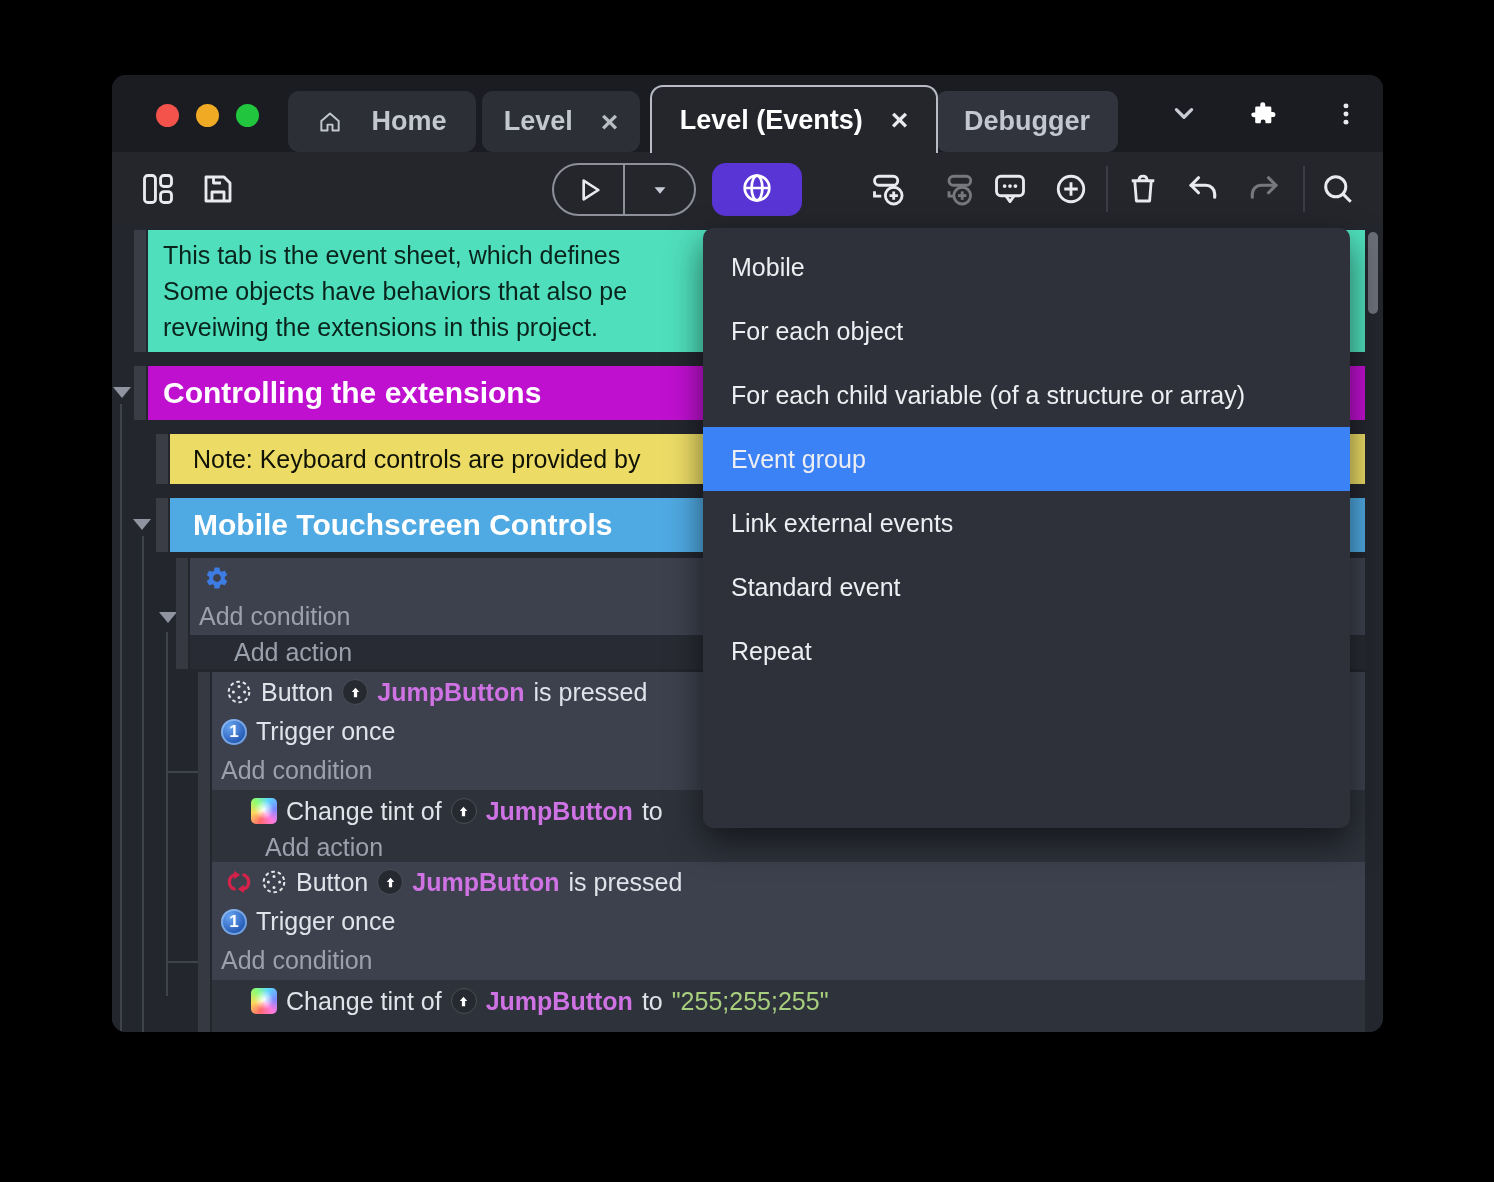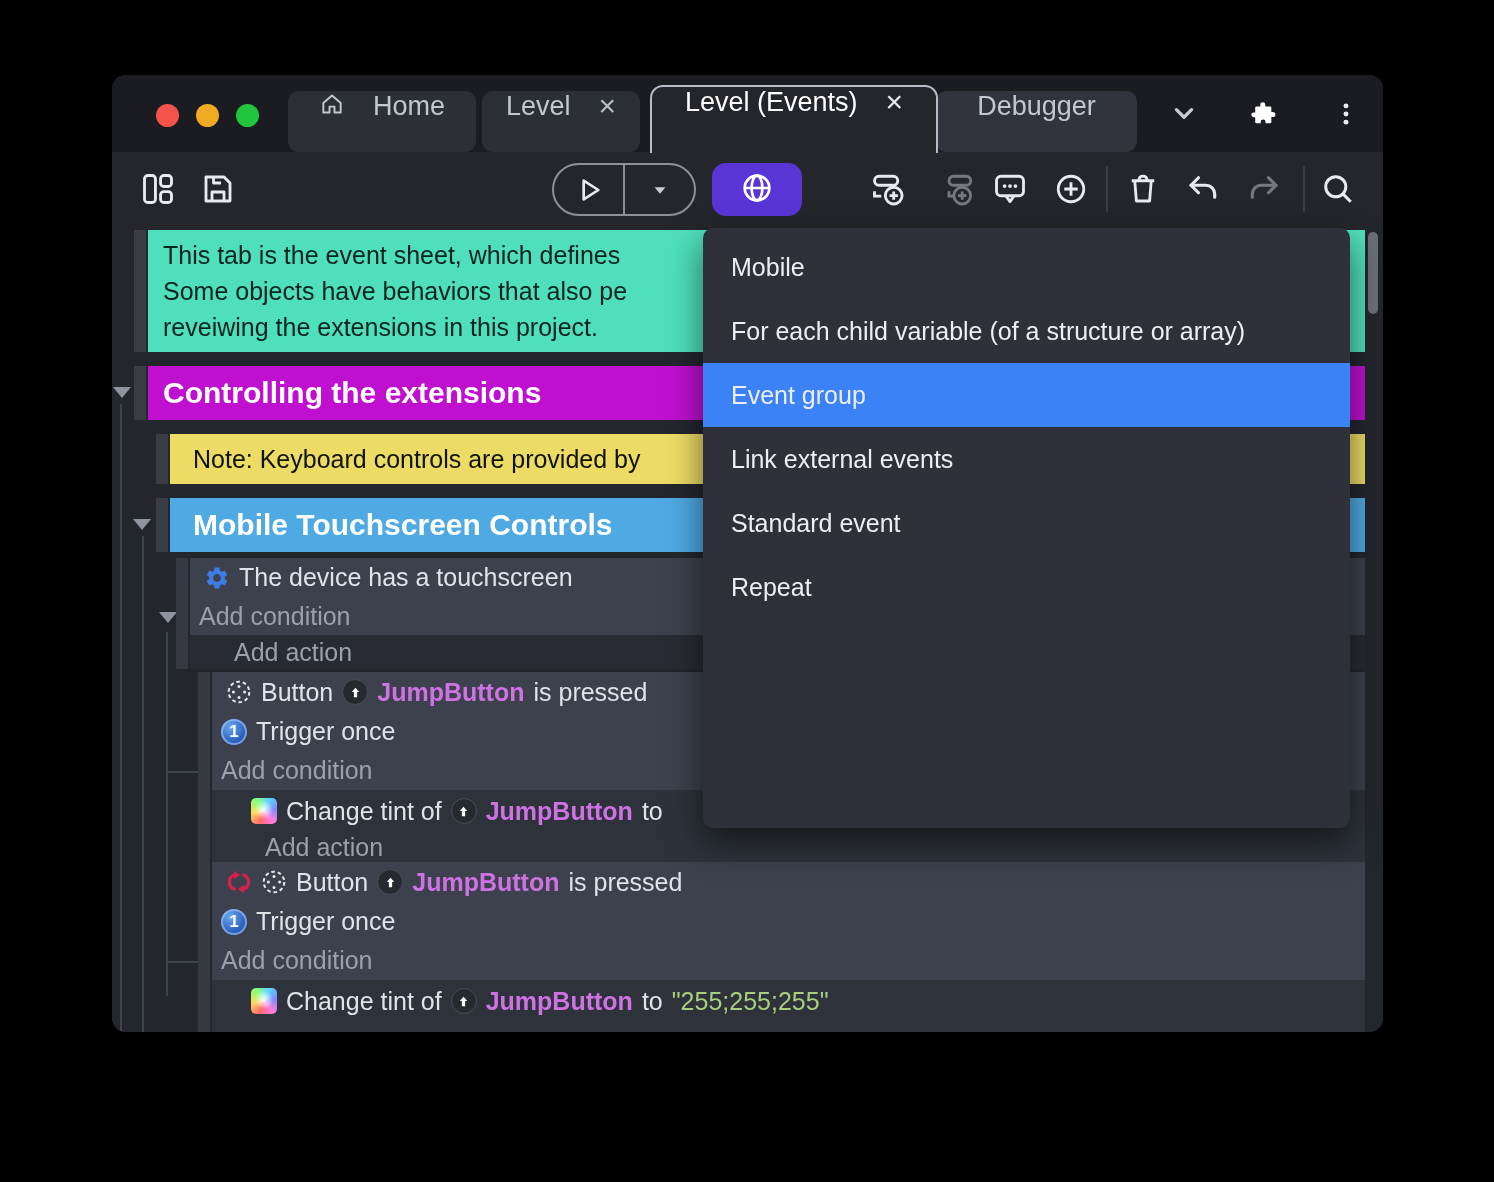--- a/index.html
+++ b/index.html
@@ -9,22 +9,22 @@
   .window { position:absolute; left:112px; top:75px; width:1271px; height:957px;
             background:#24262e; border-radius:14px; overflow:hidden;
             box-shadow:0 24px 70px rgba(0,0,0,.8); }
 
   
   .titlebar { position:absolute; left:0; top:0; right:0; height:77px; background:#1a1c22; }
   .dot { position:absolute; top:29px; width:23px; height:23px; border-radius:50%; }
   .dot.red{ left:44px; background:#f4534b; } .dot.yellow{ left:84px; background:#f0aa23; }
   .dot.green{ left:124px; background:#22c53e; }
   .tab { position:absolute; top:16px; height:61px; border-radius:11px;
-         display:flex; justify-content:center; gap:28px;
-         color:#c3c7cf; font-size:27px; background:#2c2f36; cursor:default; }
+         display:flex; align-items:center; justify-content:center; gap:28px;
+         color:#c3c7cf; font-size:27px; background:#2c2f36; cursor:default;font-weight:bold; }
   .tab .close { font-size:30px; color:#b9bdc6; line-height:1; }
   .tab.active { top:10px; height:68px; background:#24262c; border:2px solid #b9bcc6;
                 border-bottom:none; border-radius:13px 13px 0 0; color:#ffffff; z-index:3; }
   .tab.debug { background:#31343c; }
   .tbicon { position:absolute; top:26px; width:26px; height:26px; }
 
   
   .toolbar { position:absolute; top:77px; left:0; right:0; height:74px; background:#24262c; }
   .tool { position:absolute; top:17px; width:40px; height:40px; display:flex;
           align-items:center; justify-content:center; }
@@ -106,21 +106,21 @@
       <div class="tab" style="left:370px;width:158px;">
         <span>Level</span>
         <span class="close">×</span>
       </div>
 
       <div class="tab active" style="left:538px;width:288px;">
         <span>Level (Events)</span>
         <span class="close" style="color:#e8eaef">×</span>
       </div>
 
-      <div class="tab debug" style="left:824px;width:201px;">
+      <div class="tab debug" style="left:824px;width:182px;">
         <span>Debugger</span>
       </div>
 
       <span class="tbicon" style="left:1059px;">
         <svg viewBox="0 0 24 24" width="26" height="26">
             <polyline points="5,8 12,15 19,8" fill="none" stroke="#c9ccd4" stroke-width="3" stroke-linecap="round" stroke-linejoin="round"></polyline>
           </svg>
       </span>
       <span class="tbicon" style="left:1138px;">
         <svg viewBox="0 0 24 24" width="26" height="26">
@@ -300,21 +300,20 @@
       </div>
 
       <div class="grip" style="left:64px; top:332px; height:111px; background:#363942;"></div>
       <div class="evblock" style="left:78px; top:332px; width:1175px; height:77px;">
         <div class="erow h39">
           <span class="icon26">
             <svg viewBox="0 0 24 24" width="26" height="26">
                 <path fill="#3d7ce2" d="M19.14 12.94c.04-.3.06-.61.06-.94 0-.32-.02-.64-.07-.94l2.03-1.58c.18-.14.23-.41.12-.61l-1.92-3.32c-.12-.22-.37-.29-.59-.22l-2.39.96c-.5-.38-1.03-.7-1.62-.94l-.36-2.54c-.04-.24-.24-.41-.48-.41h-3.84c-.24 0-.43.17-.47.41l-.36 2.54c-.59.24-1.13.57-1.62.94l-2.39-.96c-.22-.08-.47 0-.59.22L2.74 8.87c-.12.21-.08.47.12.61l2.03 1.58c-.05.3-.09.63-.09.94s.02.64.07.94l-2.03 1.58c-.18.14-.23.41-.12.61l1.92 3.32c.12.22.37.29.59.22l2.39-.96c.5.38 1.03.7 1.62.94l.36 2.54c.05.24.24.41.48.41h3.84c.24 0 .44-.17.47-.41l.36-2.54c.59-.24 1.13-.56 1.62-.94l2.39.96c.22.08.47 0 .59-.22l1.92-3.32c.12-.22.07-.47-.12-.61l-2.01-1.58zM12 15.6c-1.98 0-3.6-1.62-3.6-3.6s1.62-3.6 3.6-3.6 3.6 1.62 3.6 3.6-1.62 3.6-3.6 3.6z"></path>
               </svg>
           </span>
-          <span>The device has a touchscreen</span>
         </div>
         <div class="erow h39" style="padding-left:9px;">
           <span class="dimtxt">Add condition</span>
         </div>
       </div>
 
       <div class="addrow" style="left:78px; top:409px; width:1175px; height:34px; padding-left:44px;">
         <span class="dimtxt">Add action</span>
       </div>
 
@@ -425,20 +424,21 @@
       </div>
       <div class="actrow" style="left:100px; top:796px; width:1153px; height:40px; padding-left:53px;">
         <span class="dimtxt">Add action</span>
       </div>
     </div>
 
     <div class="scrollthumb"></div>
 
     <div class="menu">
       <div class="mitem">Mobile</div>
+      <div class="mitem">For each object</div>
       <div class="mitem">For each child variable (of a structure or array)</div>
       <div class="mitem hl">Event group</div>
       <div class="mitem">Link external events</div>
       <div class="mitem">Standard event</div>
       <div class="mitem">Repeat</div>
     </div>
 
   </div>
 </div>
 

